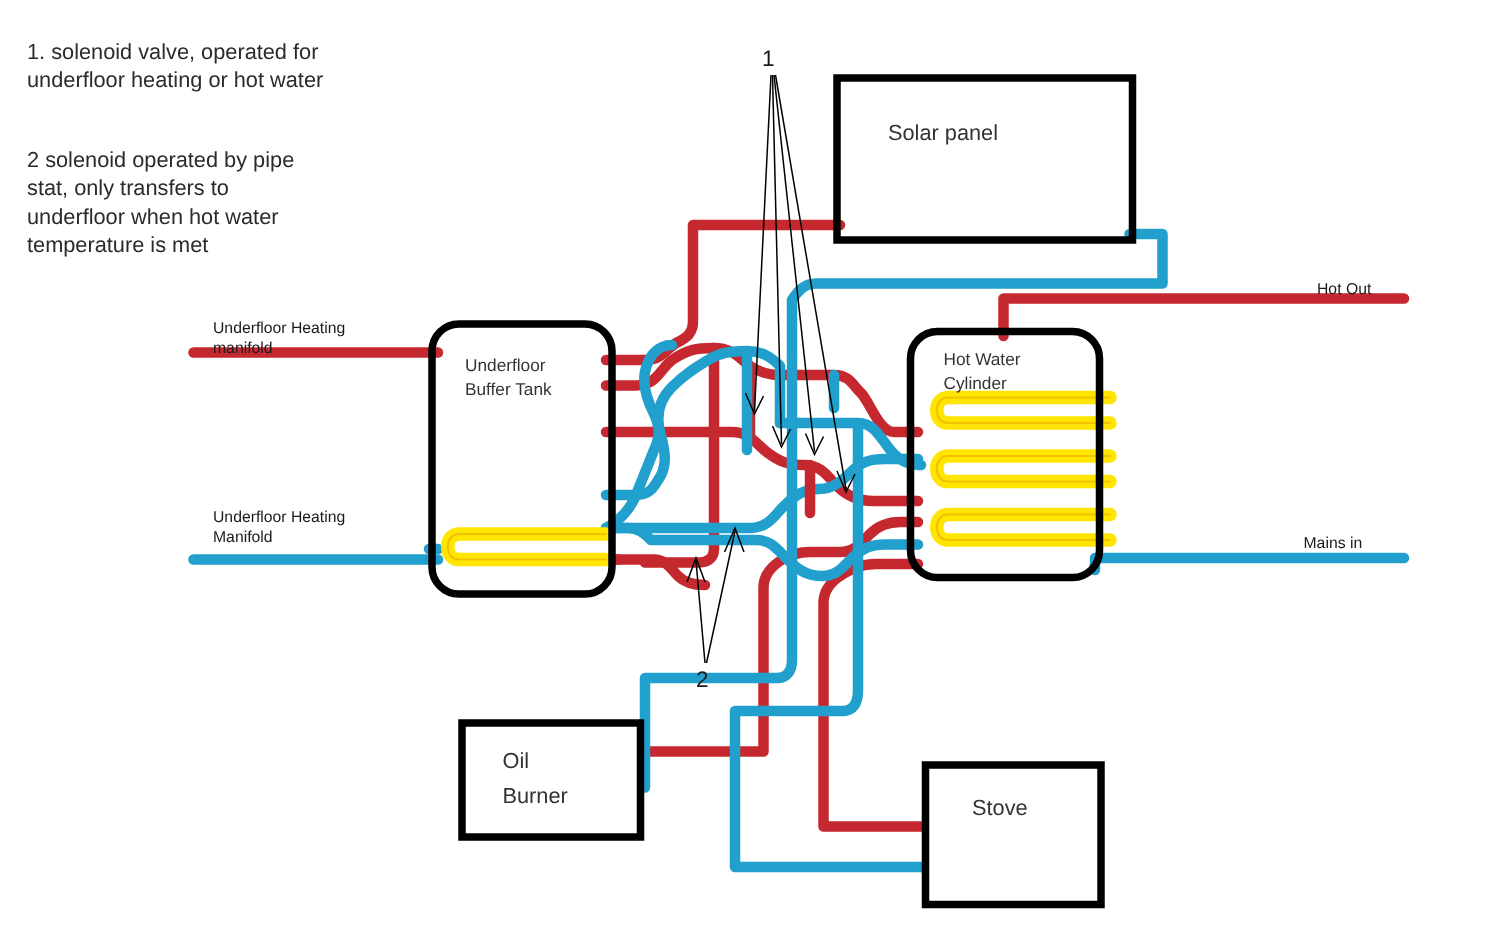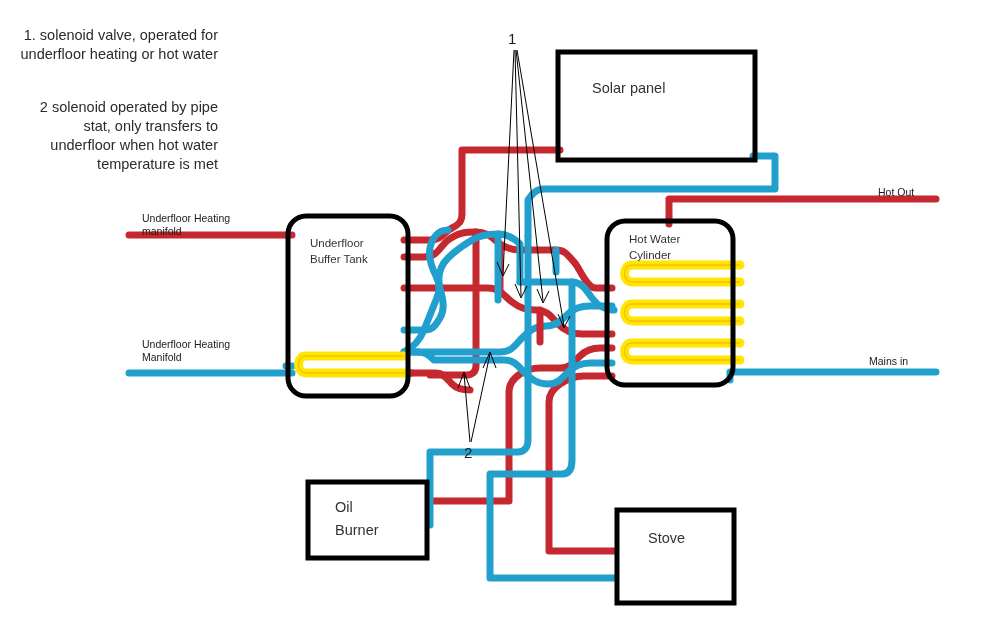--- a/index.html
+++ b/index.html
@@ -1,22 +1,22 @@
 <!DOCTYPE html>
 <html><head>
 <meta charset="utf-8">
 <title>Heating System Diagram</title>
 <style>
   html,body{margin:0;padding:0;background:#ffffff;}
   body{width:1008px;height:630px;position:relative;overflow:hidden;
        font-family:"Liberation Sans",sans-serif;}
   #diagram{position:absolute;left:0;top:0;width:1008px;height:630px;}
   .note{position:absolute;color:#2b2b2b;font-size:14.5px;line-height:19px;white-space:pre-line;}
-  #note1{left:18px;top:26px;width:200px;text-align:right;}
-  #note2{left:18px;top:98px;width:200px;text-align:right;}
+  #note1{left:18px;top:26px;width:200px;}
+  #note2{left:18px;top:98px;width:200px;}
   .boxlabel{font-family:"Liberation Sans",sans-serif;fill:#333333;}
   .pipelabel{font-family:"Liberation Sans",sans-serif;fill:#1a1a1a;font-size:10.5px;}
   .numlabel{font-family:"Liberation Sans",sans-serif;fill:#1a1a1a;font-size:15px;}
 </style>
 </head>
 <body>
 
 <svg id="diagram" viewBox="0 0 1008 630">
 
   <g fill="none" stroke-linecap="round" stroke-linejoin="round">

